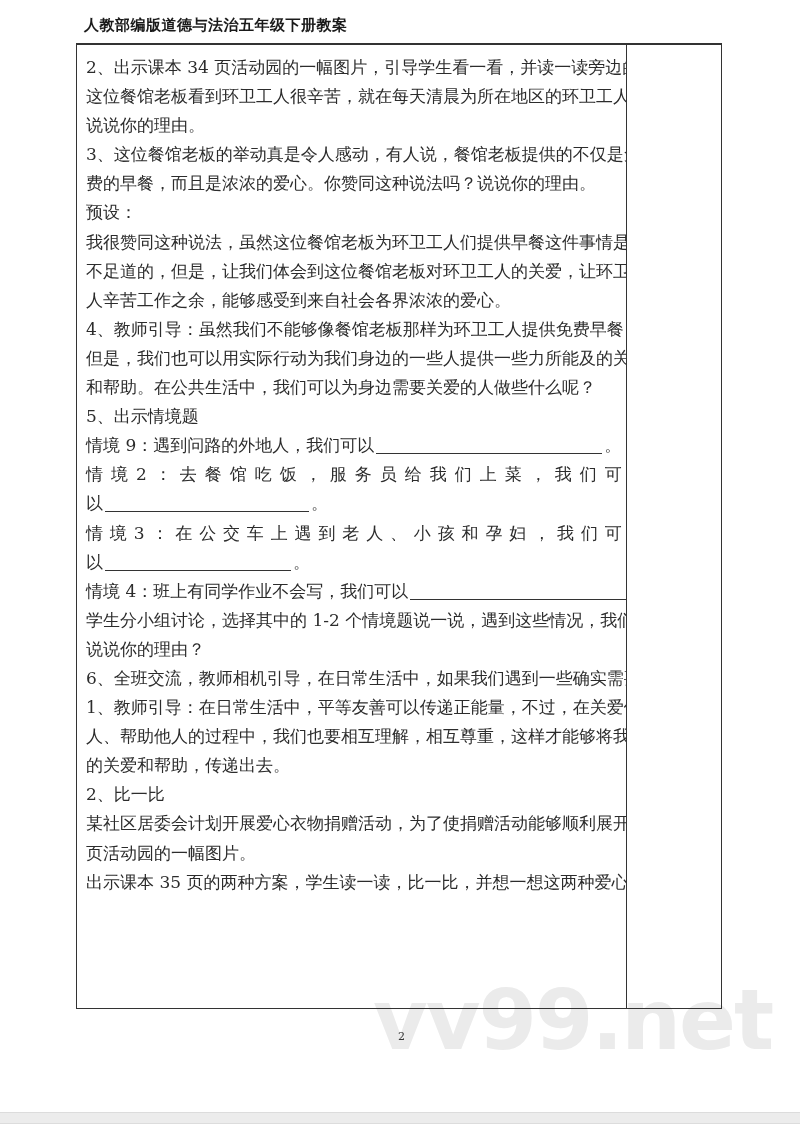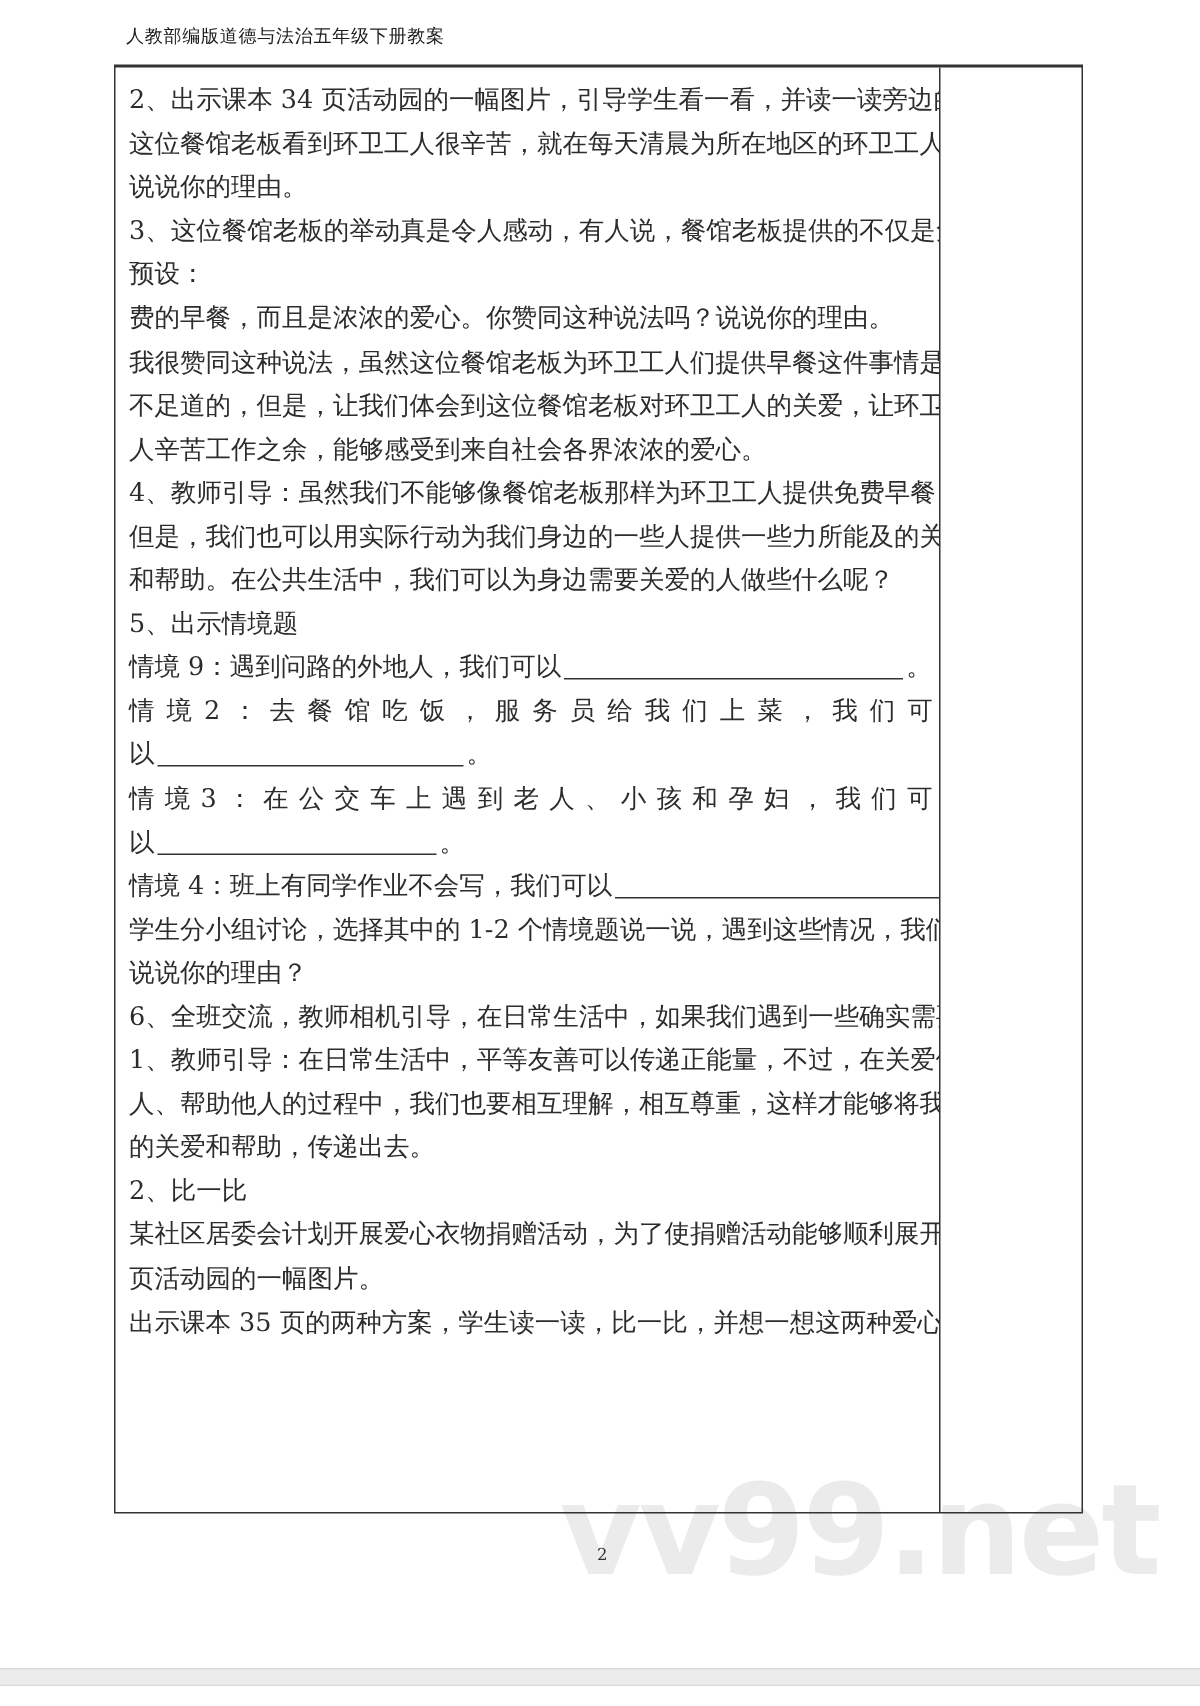--- a/index.html
+++ b/index.html
@@ -5,21 +5,21 @@
     html, body { margin: 0; padding: 0; }
     body {
       width: 800px; height: 1137px; position: relative; overflow: hidden;
       background: #ffffff;
       font-family: "DejaVu Serif", "Liberation Serif", serif;
       color: #2a2a2a;
     }
     .doc-header {
       position: absolute; left: 84px; top: 16px;
       font-family: "DejaVu Sans", "Liberation Sans", sans-serif;
-      font-weight: normal; font-size: 12px; color: #1a1a1a; letter-spacing: 0.5px;
+      font-weight: bold; font-size: 15px; color: #1a1a1a; letter-spacing: 0.5px;
     }
     .table {
       position: absolute; left: 76px; top: 43px;
       width: 646px; height: 966px;
       border: 1.5px solid #333; border-top-width: 2px;
       box-sizing: border-box;
     }
     .table .divider {
       position: absolute; left: 549px; top: 0; bottom: 0;
       width: 0; border-left: 1.2px solid #333;
@@ -69,22 +69,22 @@
 
 <div class="doc-header">人教部编版道德与法治五年级下册教案</div>
 
 <div class="table">
   <div class="cell-main">
     <div class="lines">
       <div class="line">2、出示课本 34 页活动园的一幅图片，引导学生看一看，并读一读旁边的文</div>
       <div class="line">这位餐馆老板看到环卫工人很辛苦，就在每天清晨为所在地区的环卫工人免</div>
       <div class="line">说说你的理由。</div>
       <div class="line">3、这位餐馆老板的举动真是令人感动，有人说，餐馆老板提供的不仅是免</div>
+      <div class="line">费的早餐，而且是浓浓的爱心。你赞同这种说法吗？说说你的理由。</div>
       <div class="line">预设：</div>
-      <div class="line">费的早餐，而且是浓浓的爱心。你赞同这种说法吗？说说你的理由。</div>
       <div class="line">我很赞同这种说法，虽然这位餐馆老板为环卫工人们提供早餐这件事情是微</div>
       <div class="line">不足道的，但是，让我们体会到这位餐馆老板对环卫工人的关爱，让环卫工</div>
       <div class="line">人辛苦工作之余，能够感受到来自社会各界浓浓的爱心。</div>
       <div class="line">4、教师引导：虽然我们不能够像餐馆老板那样为环卫工人提供免费早餐，</div>
       <div class="line">但是，我们也可以用实际行动为我们身边的一些人提供一些力所能及的关爱</div>
       <div class="line">和帮助。在公共生活中，我们可以为身边需要关爱的人做些什么呢？</div>
       <div class="line">5、出示情境题</div>
 
       <div class="line">
         <span>情境 9：遇到问路的外地人，我们可以</span><span class="blank" style="width:226px"></span><span>。</span>

